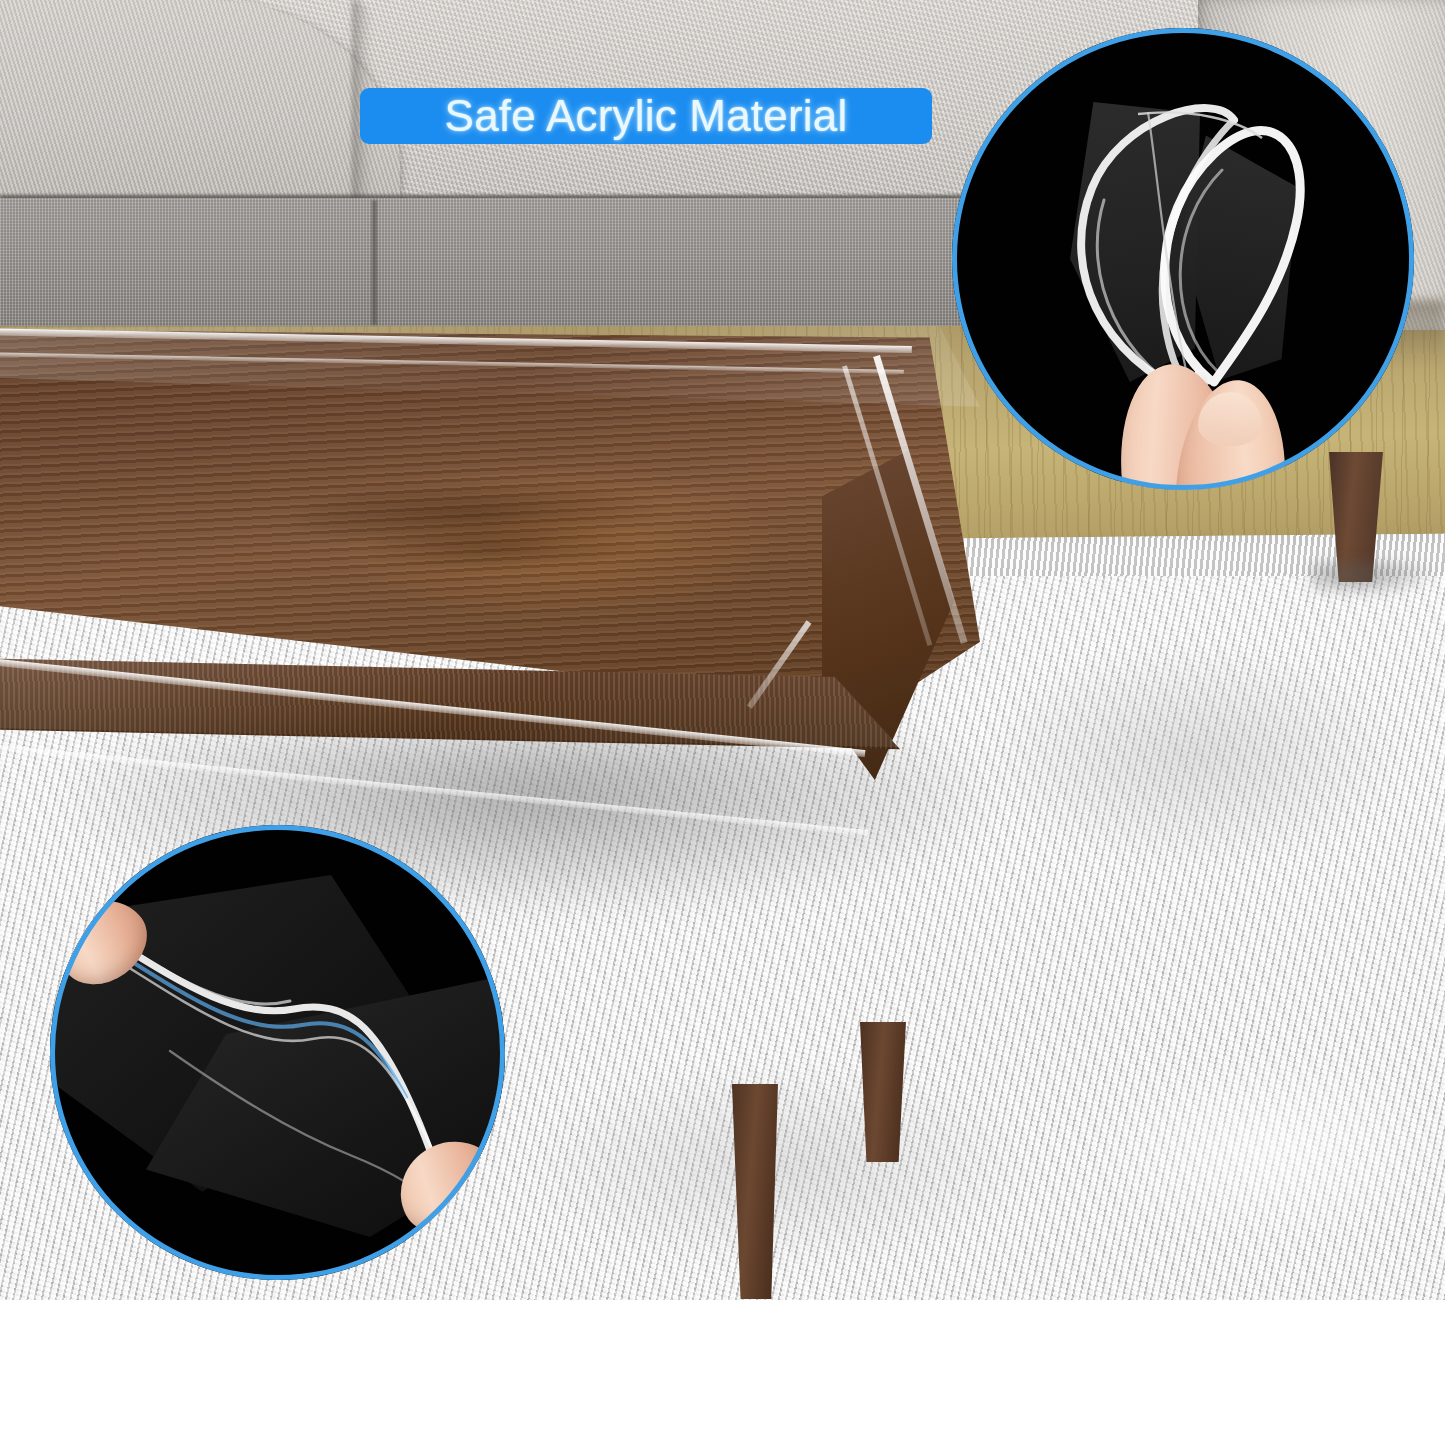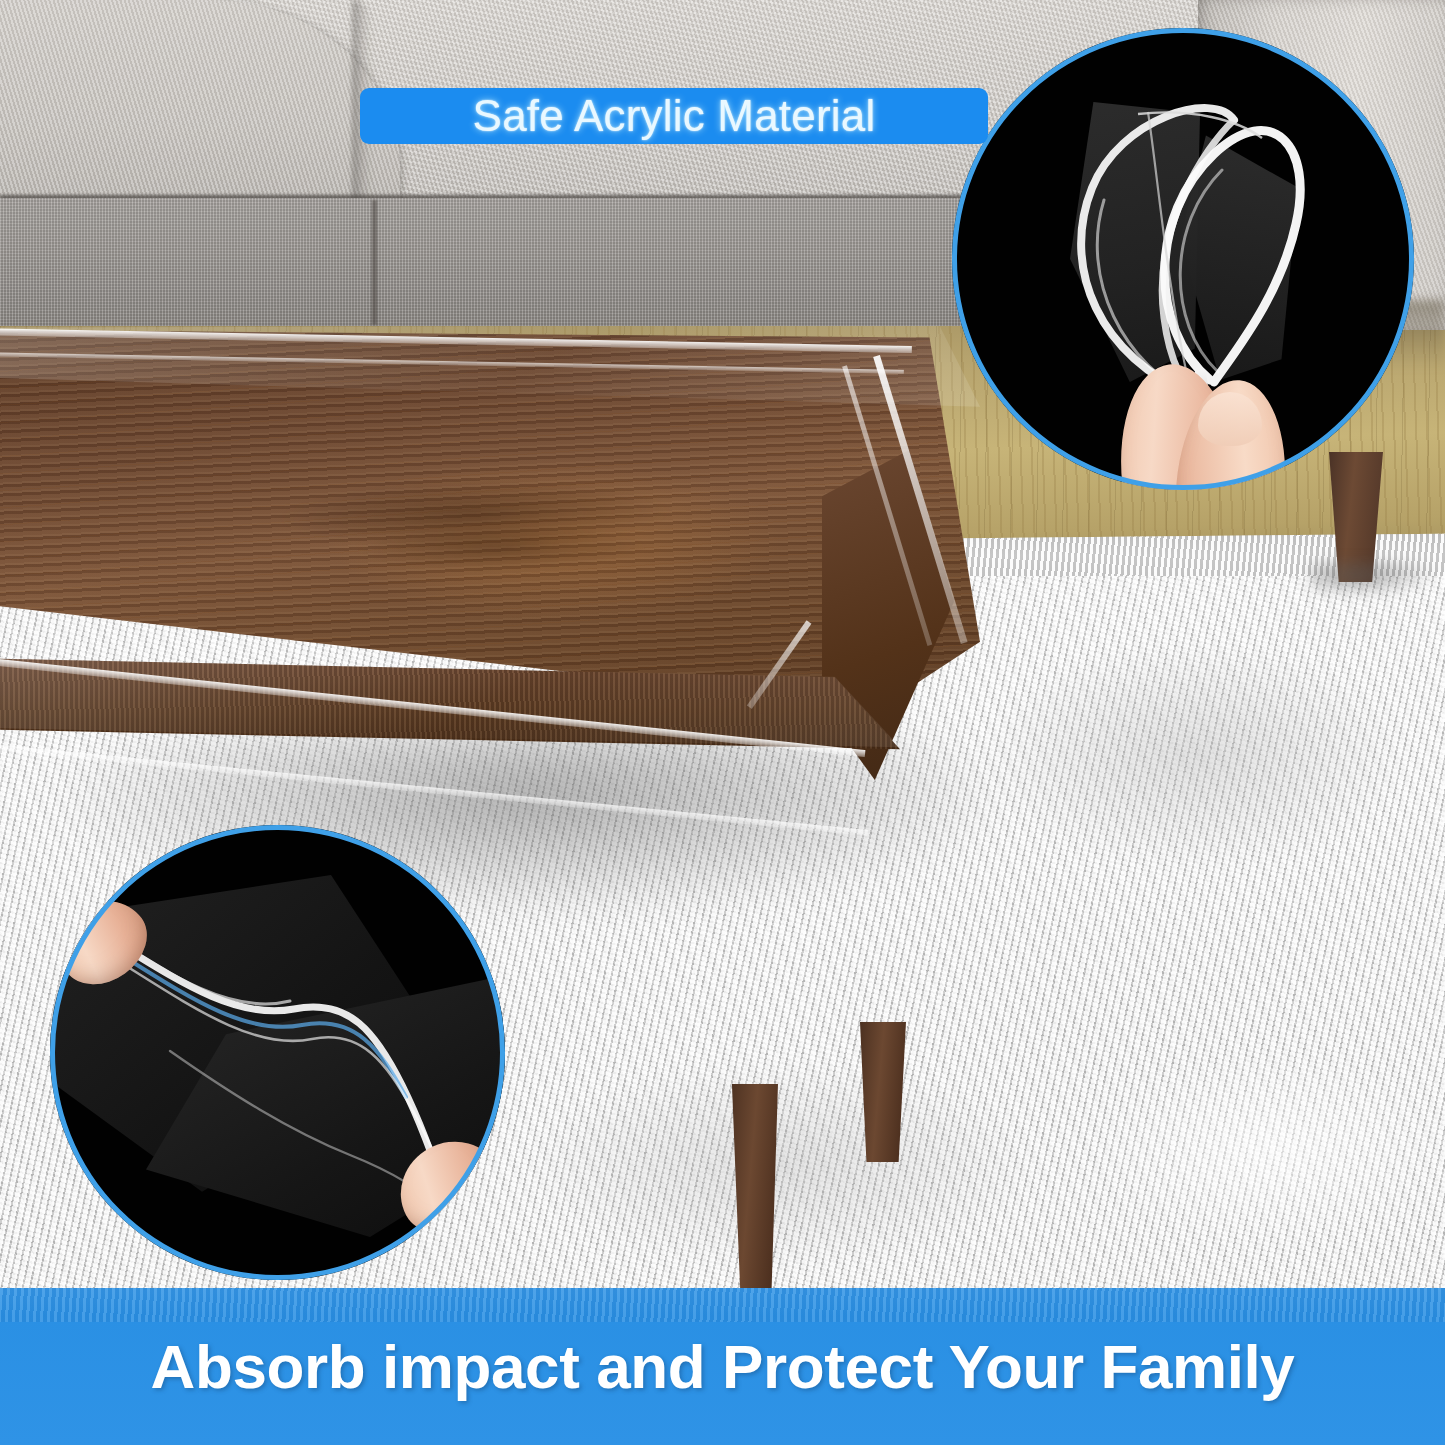--- a/index.html
+++ b/index.html
@@ -219,21 +219,21 @@
     color:#e9f8ff;
     font-family:"Liberation Sans", sans-serif;
     font-weight:400;
     display:flex;
     align-items:center;
     justify-content:center;
     white-space:nowrap;
     text-shadow: 0 0 7px rgba(190,240,255,.85), 0 0 2px rgba(255,255,255,.9);
     letter-spacing:.2px;
   }
-  .pill-top { left:360px; top:88px; width:628px; height:56px; font-size:44px; }
+  .pill-top { left:360px; top:88px; width:572px; height:56px; font-size:44px; }
   .pill-bot { left:474px; top:1180px; width:448px; height:56px; font-size:44px; }
 
   
   .banner {
     position:absolute; left:0; bottom:0; width:1445px; height:157px;
     background:linear-gradient(#3596e6 0%, #2a90e4 18%, #2f93e6 100%);
     display:flex; align-items:center; justify-content:center;
   }
   .banner-noise {
     position:absolute; left:0; top:0; width:1445px; height:34px;
@@ -356,18 +356,14 @@
     <div class="finger" style="left:6px; top:78px; width:92px; height:78px; transform:rotate(-36deg);
                 border-radius:50% 50% 50% 50% / 55% 55% 45% 45%;"></div>
     <div class="finger" style="left:348px; top:318px; width:104px; height:88px; transform:rotate(-28deg);
                 border-radius:50% 50% 50% 50% / 55% 55% 45% 45%;"></div>
   </div>
   <div class="inset-ring ring-bl"></div>
 
   <div class="pill pill-top">Safe Acrylic Material</div>
 
 
-  <div class="banner">
-    <div class="banner-noise"></div>
-    <div class="banner-text">Absorb impact and Protect Your Family</div>
-  </div>
 
 </div>
 
 </body></html>

